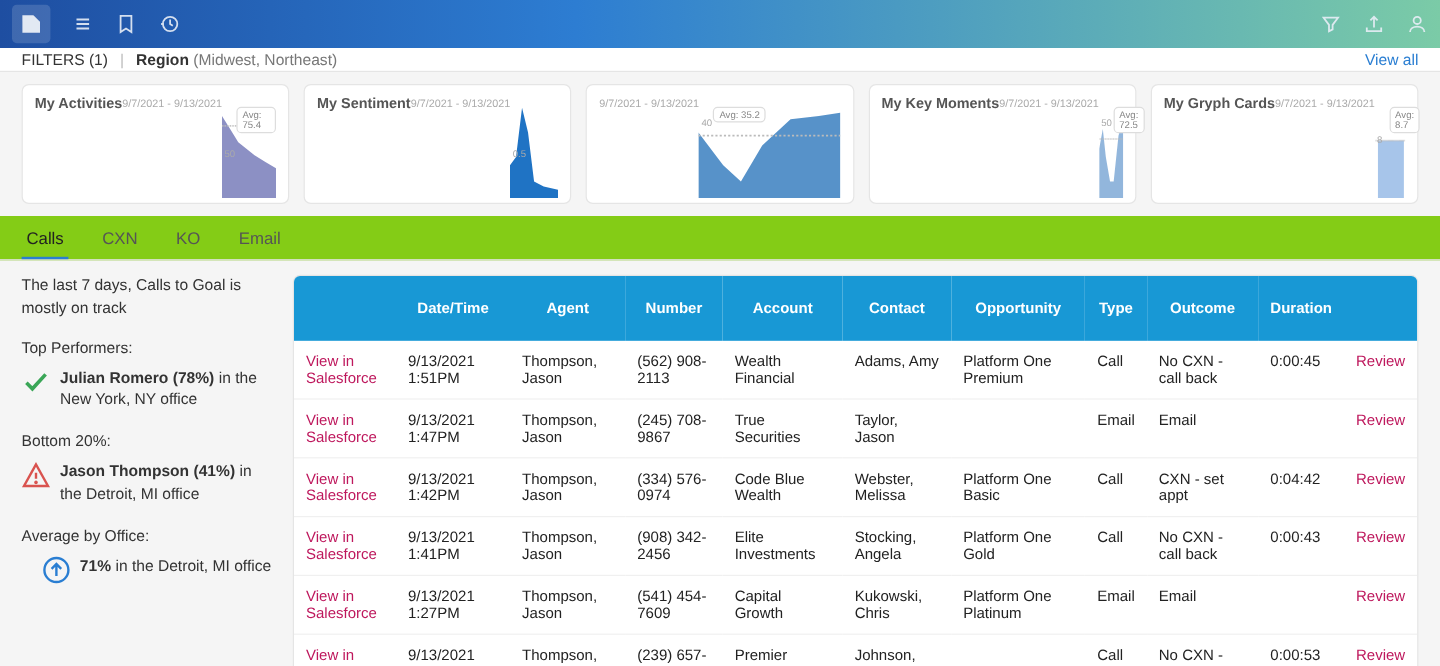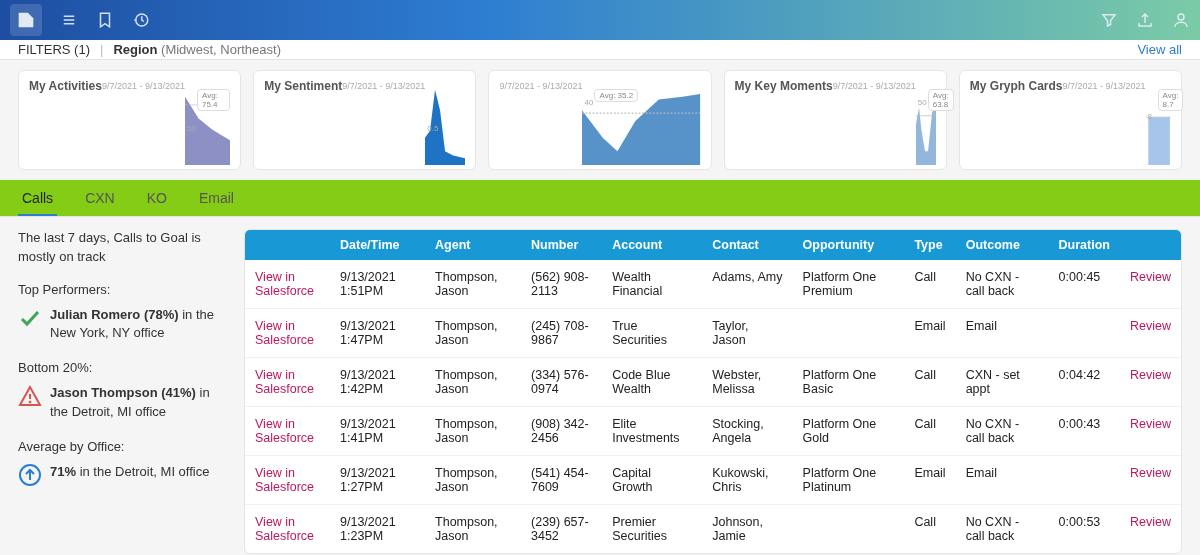--- a/index.html
+++ b/index.html
@@ -33,28 +33,28 @@
 
 .tabs { display: flex; gap: 24px; padding: 0 18px; background: #84cc16; border-bottom: 1px solid #e5e5e5; margin-top: 2px; }
 .tab { padding: 10px 4px 8px; font-size: 14px; color: #555; cursor: pointer; border-bottom: 2px solid transparent; }
 .tab.active { border-bottom-color: #2a7ed2; color: #222; }
 
 
 .bodywrap { display: flex; padding: 12px 18px 0; gap: 18px; }
 .side { width: 208px; flex: none; font-size: 13px; color: #333; line-height: 1.45; }
 .side .intro { margin-bottom: 14px; }
 .side h4 { font-size: 13px; font-weight: 400; margin-bottom: 6px; }
-.side .block { display: flex; gap: 8px; margin-bottom: 16px; }
+.side .block { display: flex; gap: 8px; margin-bottom: 16px; justify-content: flex-end; }
 .side .blockicon { width: 24px; flex:none; }
 .side .blocktext .name { font-weight: 700; }
 .side .blocktext .pct { font-weight: 700; }
 
 .tablewrap { flex: 1; background: #fff; border: 1px solid #e5e5e5; border-radius: 6px; overflow: hidden; }
 table { width: 100%; border-collapse: collapse; font-size: 12.5px; }
-thead th { background: #1898d5; color: #fff; font-weight: 600; text-align: left; padding: 8px 10px; }
+thead th { background: #1898d5; color: #fff; font-weight: 600; text-align: center; padding: 20px 10px; }
 tbody td { padding: 10px 10px; vertical-align: top; color: #222; }
 tbody tr + tr td { border-top: 1px solid #f0f0f0; }
 td.link { color: #be185d; cursor: pointer; }
 
 .check-icon svg { stroke:#3aa657; }
 .warn-icon svg { stroke:#d9534f; }
 .circle-icon svg { stroke:#2a7ed2; }
 </style>
 </head>
 <body>
@@ -132,21 +132,21 @@
         <path d="M0 20 L35 40 L60 50 L90 28 L130 12 L170 10 L200 8 L200 60 L0 60 Z" fill="#3a7fbf" opacity=".85"></path>
         <line x1="0" y1="22" x2="200" y2="22" stroke="#bbb" stroke-dasharray="3 3"></line>
       </svg>
     </div>
   </div>
   <div class="card">
     <div class="card-title">My Key Moments</div>
     <div class="card-sub">9/7/2021 - 9/13/2021</div>
     <div class="sparkwrap">
       <span class="ytick" style="top:18%">50</span>
-      <span class="avg-label">Avg: 63.8</span>
+      <span class="avg-label">Avg: 72.5</span>
       <svg viewBox="0 0 200 60" preserveAspectRatio="none">
         <path d="M0 30 L30 18 L55 35 L90 50 L120 50 L160 22 L200 12 L200 60 L0 60 Z" fill="#7fa9d6" opacity=".85"></path>
         <line x1="0" y1="24" x2="200" y2="24" stroke="#bbb" stroke-dasharray="3 3"></line>
       </svg>
     </div>
   </div>
   <div class="card">
     <div class="card-title">My Gryph Cards</div>
     <div class="card-sub">9/7/2021 - 9/13/2021</div>
     <div class="sparkwrap">

